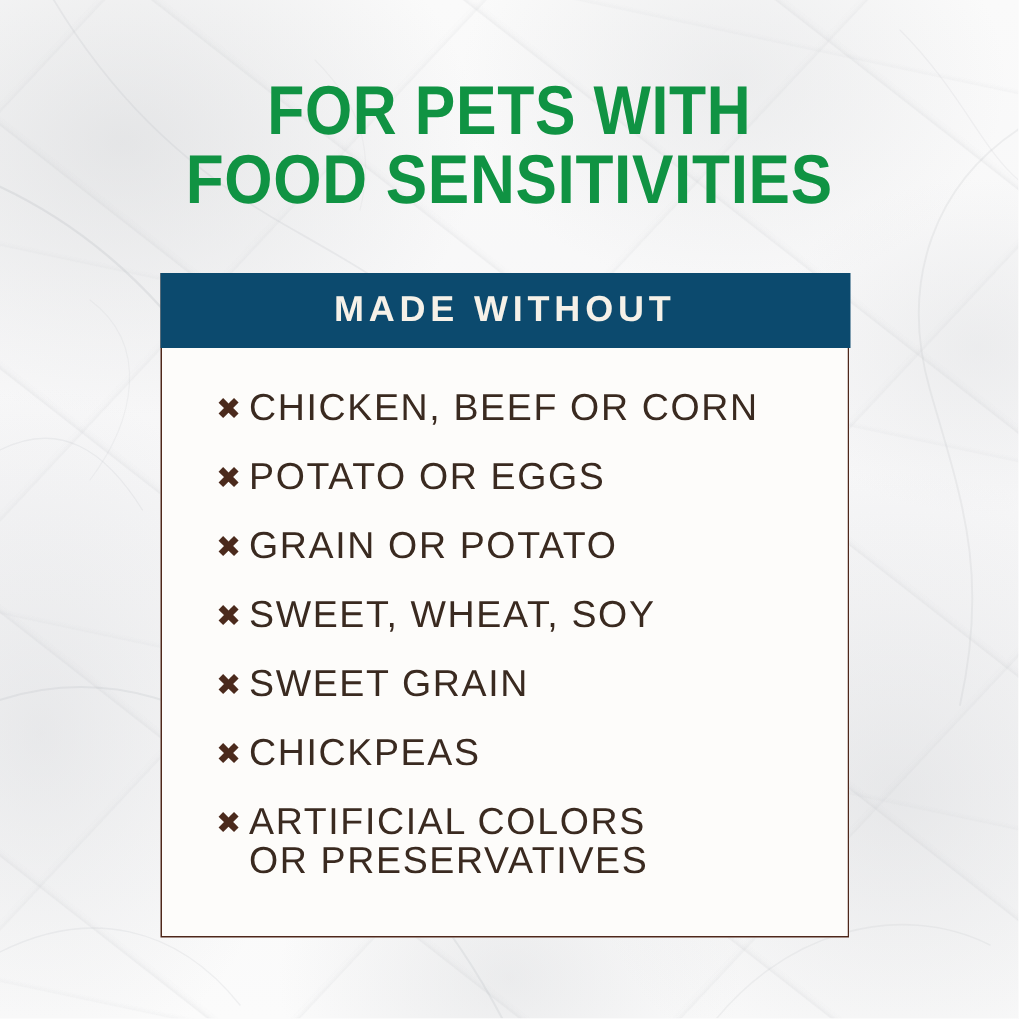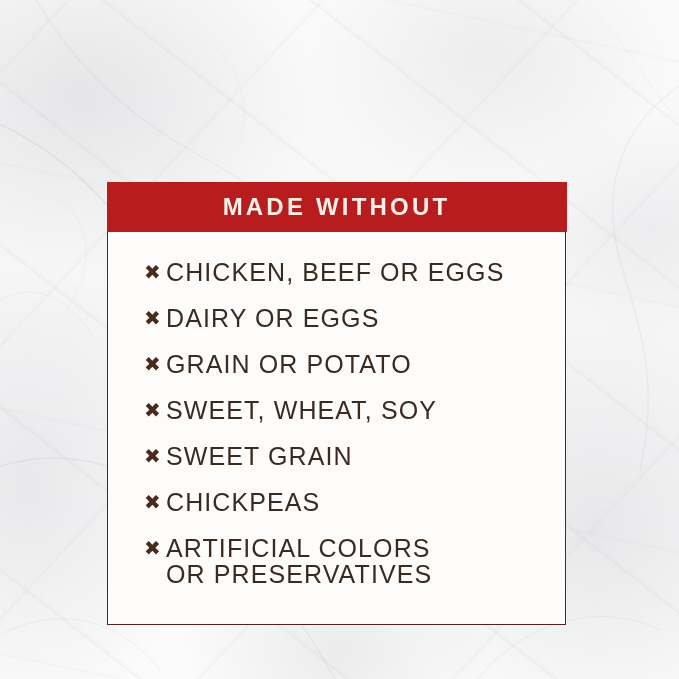--- a/index.html
+++ b/index.html
@@ -105,21 +105,21 @@
     top: 182px;
     width: 459px;
     height: 443px;
     box-sizing: border-box;
     background: #fdfcfa;
     border: 1.5px solid #4e271a;
     display: flex;
     flex-direction: column;
   }
   .card-header {
-    background: #b91c1c;
+    background: #0c4a6e;
     height: 50px;
     flex: 0 0 50px;
     margin: -1.5px -1.5px 0 -1.5px;
     display: flex;
     align-items: center;
     justify-content: center;
   }
   .card-header-title {
     color: #f6f1e8;
     font-family: "Liberation Sans", sans-serif;
@@ -184,34 +184,38 @@
       <path d="M689 80 C 620 120, 600 190, 620 260 S 660 380, 640 470" stroke-width="1.3" opacity="0.32"></path>
       <path d="M470 689 C 520 620, 600 600, 660 630" stroke-width="1.1" opacity="0.28"></path>
       <path d="M0 300 C 40 280, 70 300, 95 340" stroke-width="0.9" opacity="0.30"></path>
       <path d="M600 20 C 640 60, 655 100, 679 120" stroke-width="0.9" opacity="0.26"></path>
       <path d="M-10 640 C 60 600, 120 620, 160 670" stroke-width="1.0" opacity="0.30"></path>
       <path d="M210 40 C 240 70, 250 100, 240 140" stroke-width="0.8" opacity="0.22"></path>
       <path d="M60 200 C 100 230, 90 280, 60 320" stroke-width="0.8" opacity="0.24"></path>
     </g>
   </svg>
 
+  <div class="headline">
+    <span class="headline-line headline-line-1">FOR PETS WITH</span>
+    <span class="headline-line headline-line-2">FOOD SENSITIVITIES</span>
+  </div>
 
   <div class="card">
     <div class="card-header">
       <span class="card-header-title">MADE WITHOUT</span>
     </div>
     <div class="card-body">
       <ul class="no-list">
         <li class="no-item">
           <span class="x-icon">✖</span>
-          <span class="no-text">CHICKEN, BEEF OR EGGS</span>
-        </li>
-        <li class="no-item">
-          <span class="x-icon">✖</span>
-          <span class="no-text">DAIRY OR EGGS</span>
+          <span class="no-text">CHICKEN, BEEF OR CORN</span>
+        </li>
+        <li class="no-item">
+          <span class="x-icon">✖</span>
+          <span class="no-text">POTATO OR EGGS</span>
         </li>
         <li class="no-item">
           <span class="x-icon">✖</span>
           <span class="no-text">GRAIN OR POTATO</span>
         </li>
         <li class="no-item">
           <span class="x-icon">✖</span>
           <span class="no-text">SWEET, WHEAT, SOY</span>
         </li>
         <li class="no-item">

